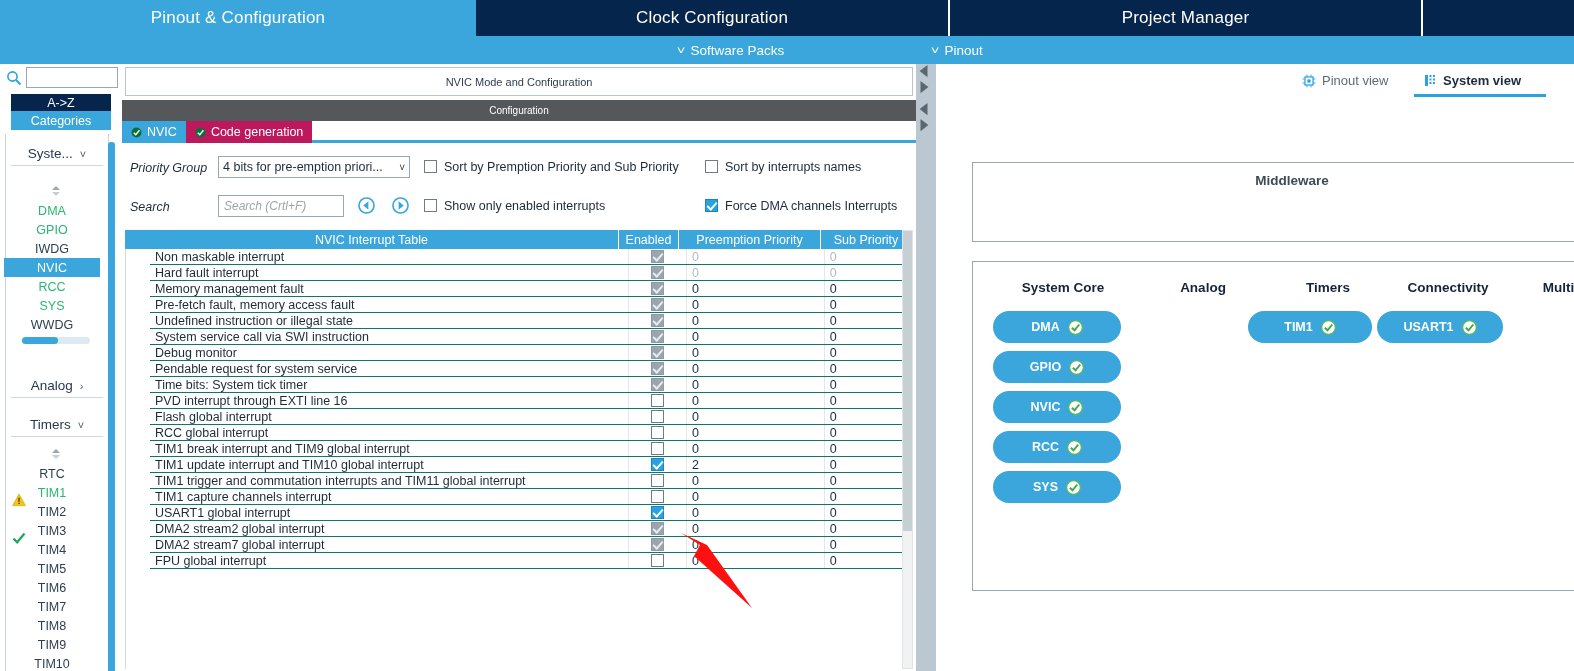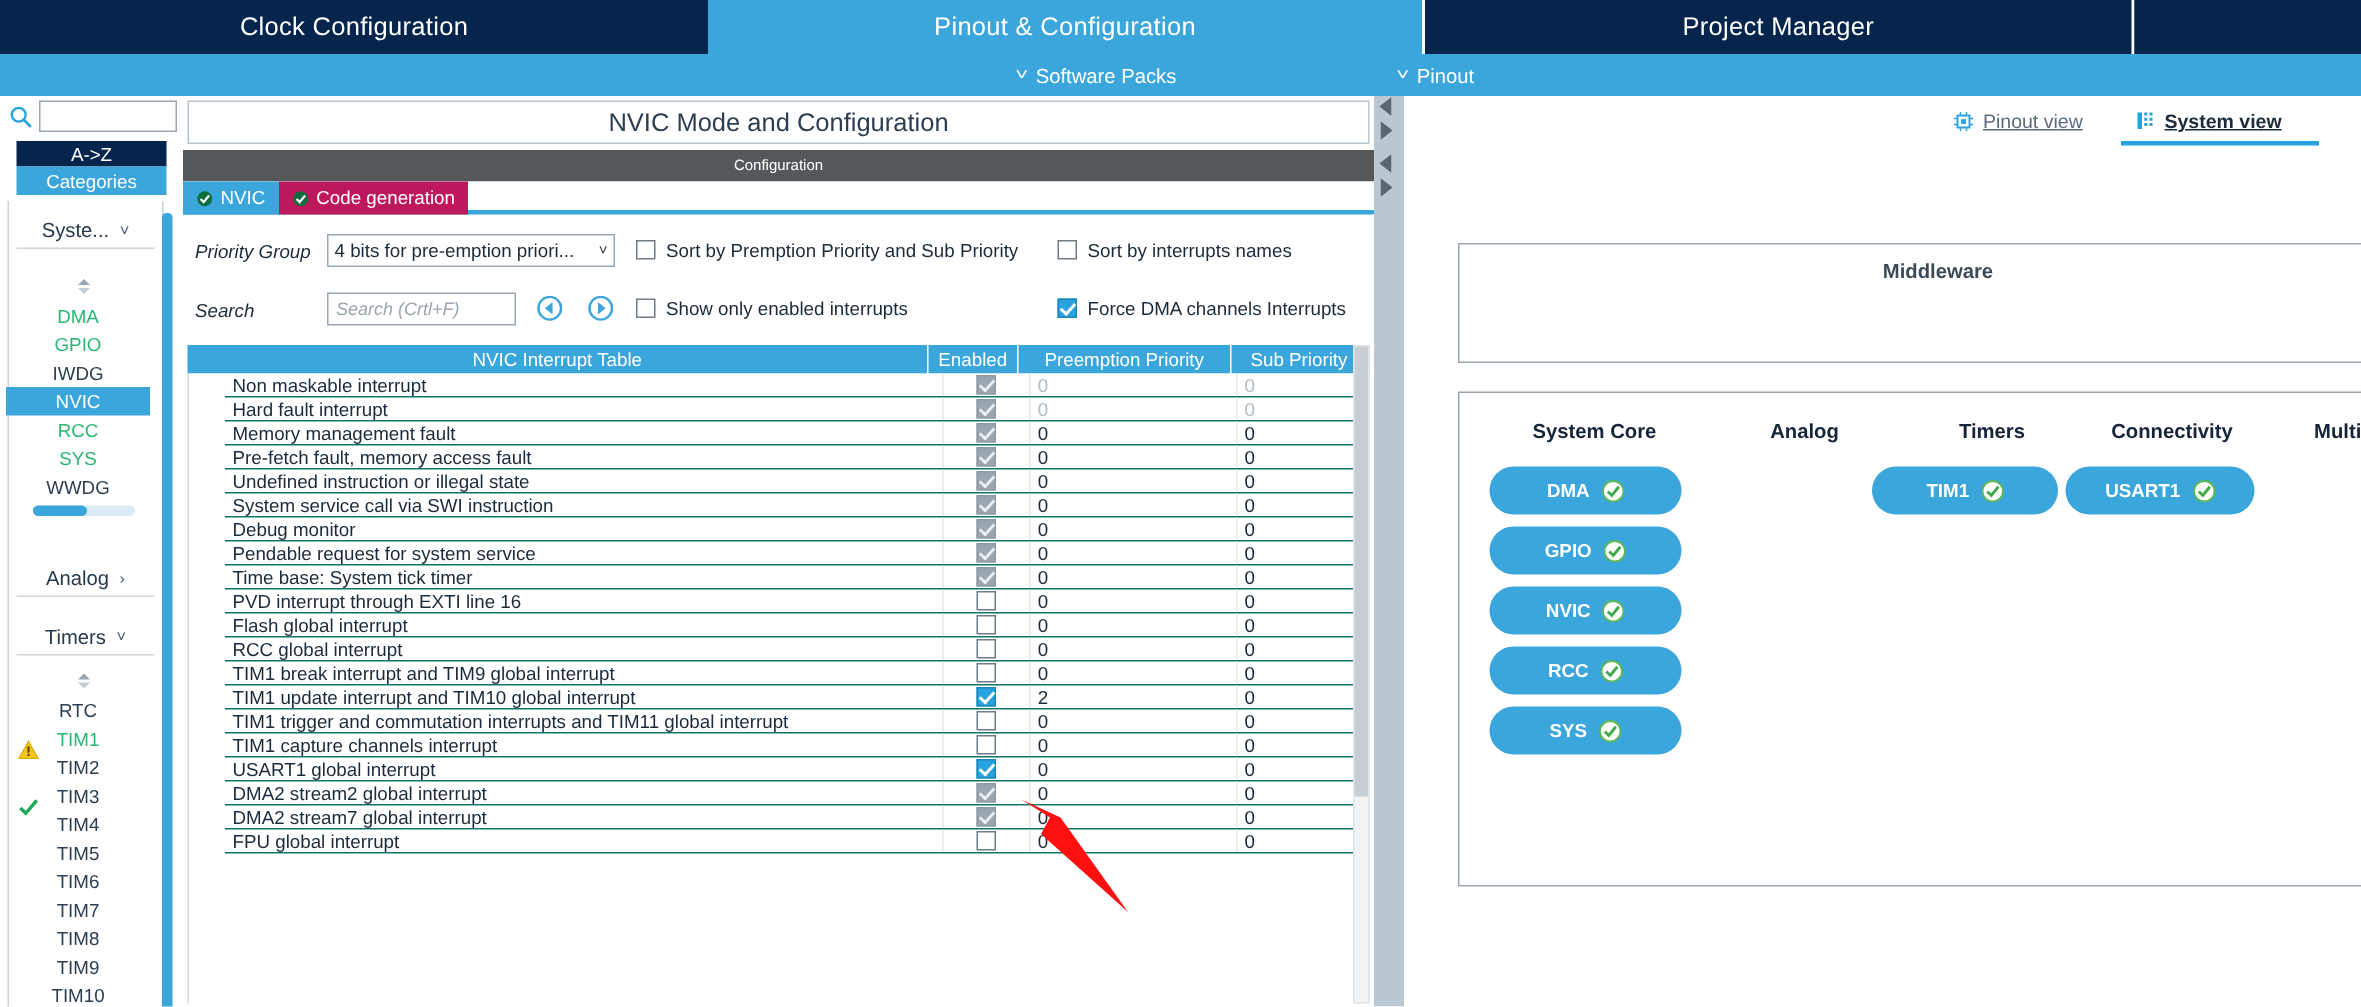--- a/index.html
+++ b/index.html
@@ -61,21 +61,21 @@
   .hscroll-thumb { position: absolute; left: 0; top: 0; width: 36px; height: 7px;
                    background: #3aa6dc; border-radius: 4px; }
   .vbar { position: absolute; left: 108px; top: 78px; width: 7px; height: 582px;
           background: #3aa6dc; border-radius: 3px; }
 
   
   .center { position: absolute; left: 122px; top: 64px; width: 794px; height: 607px; }
   .panel-title { position: absolute; left: 3px; top: 3px; width: 788px; height: 29px;
                  background: #ffffff; border: 1px solid #b9c4cc;
                  display: flex; align-items: center; justify-content: center;
-                 font-size: 17px; color: #2c3e50; }
+                 font-size: 11px; color: #2c3e50; }
   .cfg-strip { position: absolute; left: 0px; top: 36px; width: 794px; height: 21px;
                background: #55585a; color: #ffffff; font-size: 10px;
                display: flex; align-items: center; justify-content: center; }
   .tabs-strip { position: absolute; left: 0px; top: 57px; width: 794px; height: 22px;
                 background: #ffffff; border-bottom: 3px solid #3aa6dc; display: flex; }
   .ntab { height: 22px; display: flex; align-items: center; gap: 5px;
           padding: 0 9px; font-size: 12.5px; color: #ffffff; }
   .ntab.active { background: #3aa6dc; }
   .ntab.inact { background: #be185d; }
   .okdot { width: 11px; height: 11px; flex: 0 0 11px; }
@@ -131,21 +131,21 @@
 
   
   .splitcol { position: absolute; left: 916px; top: 64px; width: 20px; height: 607px;
               background: #bcc8d1; }
   .arrowbtn { position: absolute; width: 14px; height: 14px; }
 
   
   .right { position: absolute; left: 936px; top: 64px; width: 638px; height: 607px;
            background: #ffffff; }
   .viewtab { position: absolute; display: flex; align-items: center; gap: 6px;
-             font-size: 13px; text-decoration: underline; }
+             font-size: 13px; }
   .viewtab.act { color: #1c2b3a; font-weight: bold; }
   .viewtab.inact { color: #5c6b79; }
   .viewunder { position: absolute; height: 3px; background: #29a3e0; }
   .mwbox { position: absolute; left: 36px; top: 98px; width: 640px; height: 80px;
            border: 1px solid #9aa5ad; background: #ffffff; }
   .mwtitle { position: absolute; width: 100%; top: 10px; text-align: center;
              font-size: 13.5px; font-weight: bold; color: #3d4b59; }
   .catbox { position: absolute; left: 36px; top: 197px; width: 640px; height: 330px;
             border: 1px solid #9aa5ad; background: #ffffff; }
   .cathdr { position: absolute; top: 18px; font-size: 13.5px; font-weight: bold;
@@ -157,25 +157,25 @@
 
   .arrow-annot { position: absolute; left: 0; top: 0; width: 1574px; height: 671px;
                  pointer-events: none; }
 </style>
 </head>
 <body>
 
 <div id="app">
 
   <div class="tabbar">
+    <div class="tab active" style="width:476px">
+      <span>Pinout &amp; Configuration</span>
+    </div>
     <div class="tab inactive" style="width:472px">
       <span>Clock Configuration</span>
-    </div>
-    <div class="tab active" style="width:476px">
-      <span>Pinout &amp; Configuration</span>
     </div>
     <div class="tab-sep"></div>
     <div class="tab inactive" style="width:471px">
       <span>Project Manager</span>
     </div>
     <div class="tab-sep"></div>
     <div class="tab inactive" style="flex:1"></div>
   </div>
 
   <div class="subbar"></div>
@@ -438,21 +438,21 @@
         </div>
         <div class="trow">
           <div class="td-name">Pendable request for system service</div>
           <div class="td-en">
             <span class="cb dis"></span>
           </div>
           <div class="td-pp normval">0</div>
           <div class="td-sp normval">0</div>
         </div>
         <div class="trow">
-          <div class="td-name">Time base: System tick timer</div>
+          <div class="td-name">Time bits: System tick timer</div>
           <div class="td-en">
             <span class="cb dis"></span>
           </div>
           <div class="td-pp normval">0</div>
           <div class="td-sp normval">0</div>
         </div>
         <div class="trow">
           <div class="td-name">PVD interrupt through EXTI line 16</div>
           <div class="td-en">
             <span class="cb"></span>

